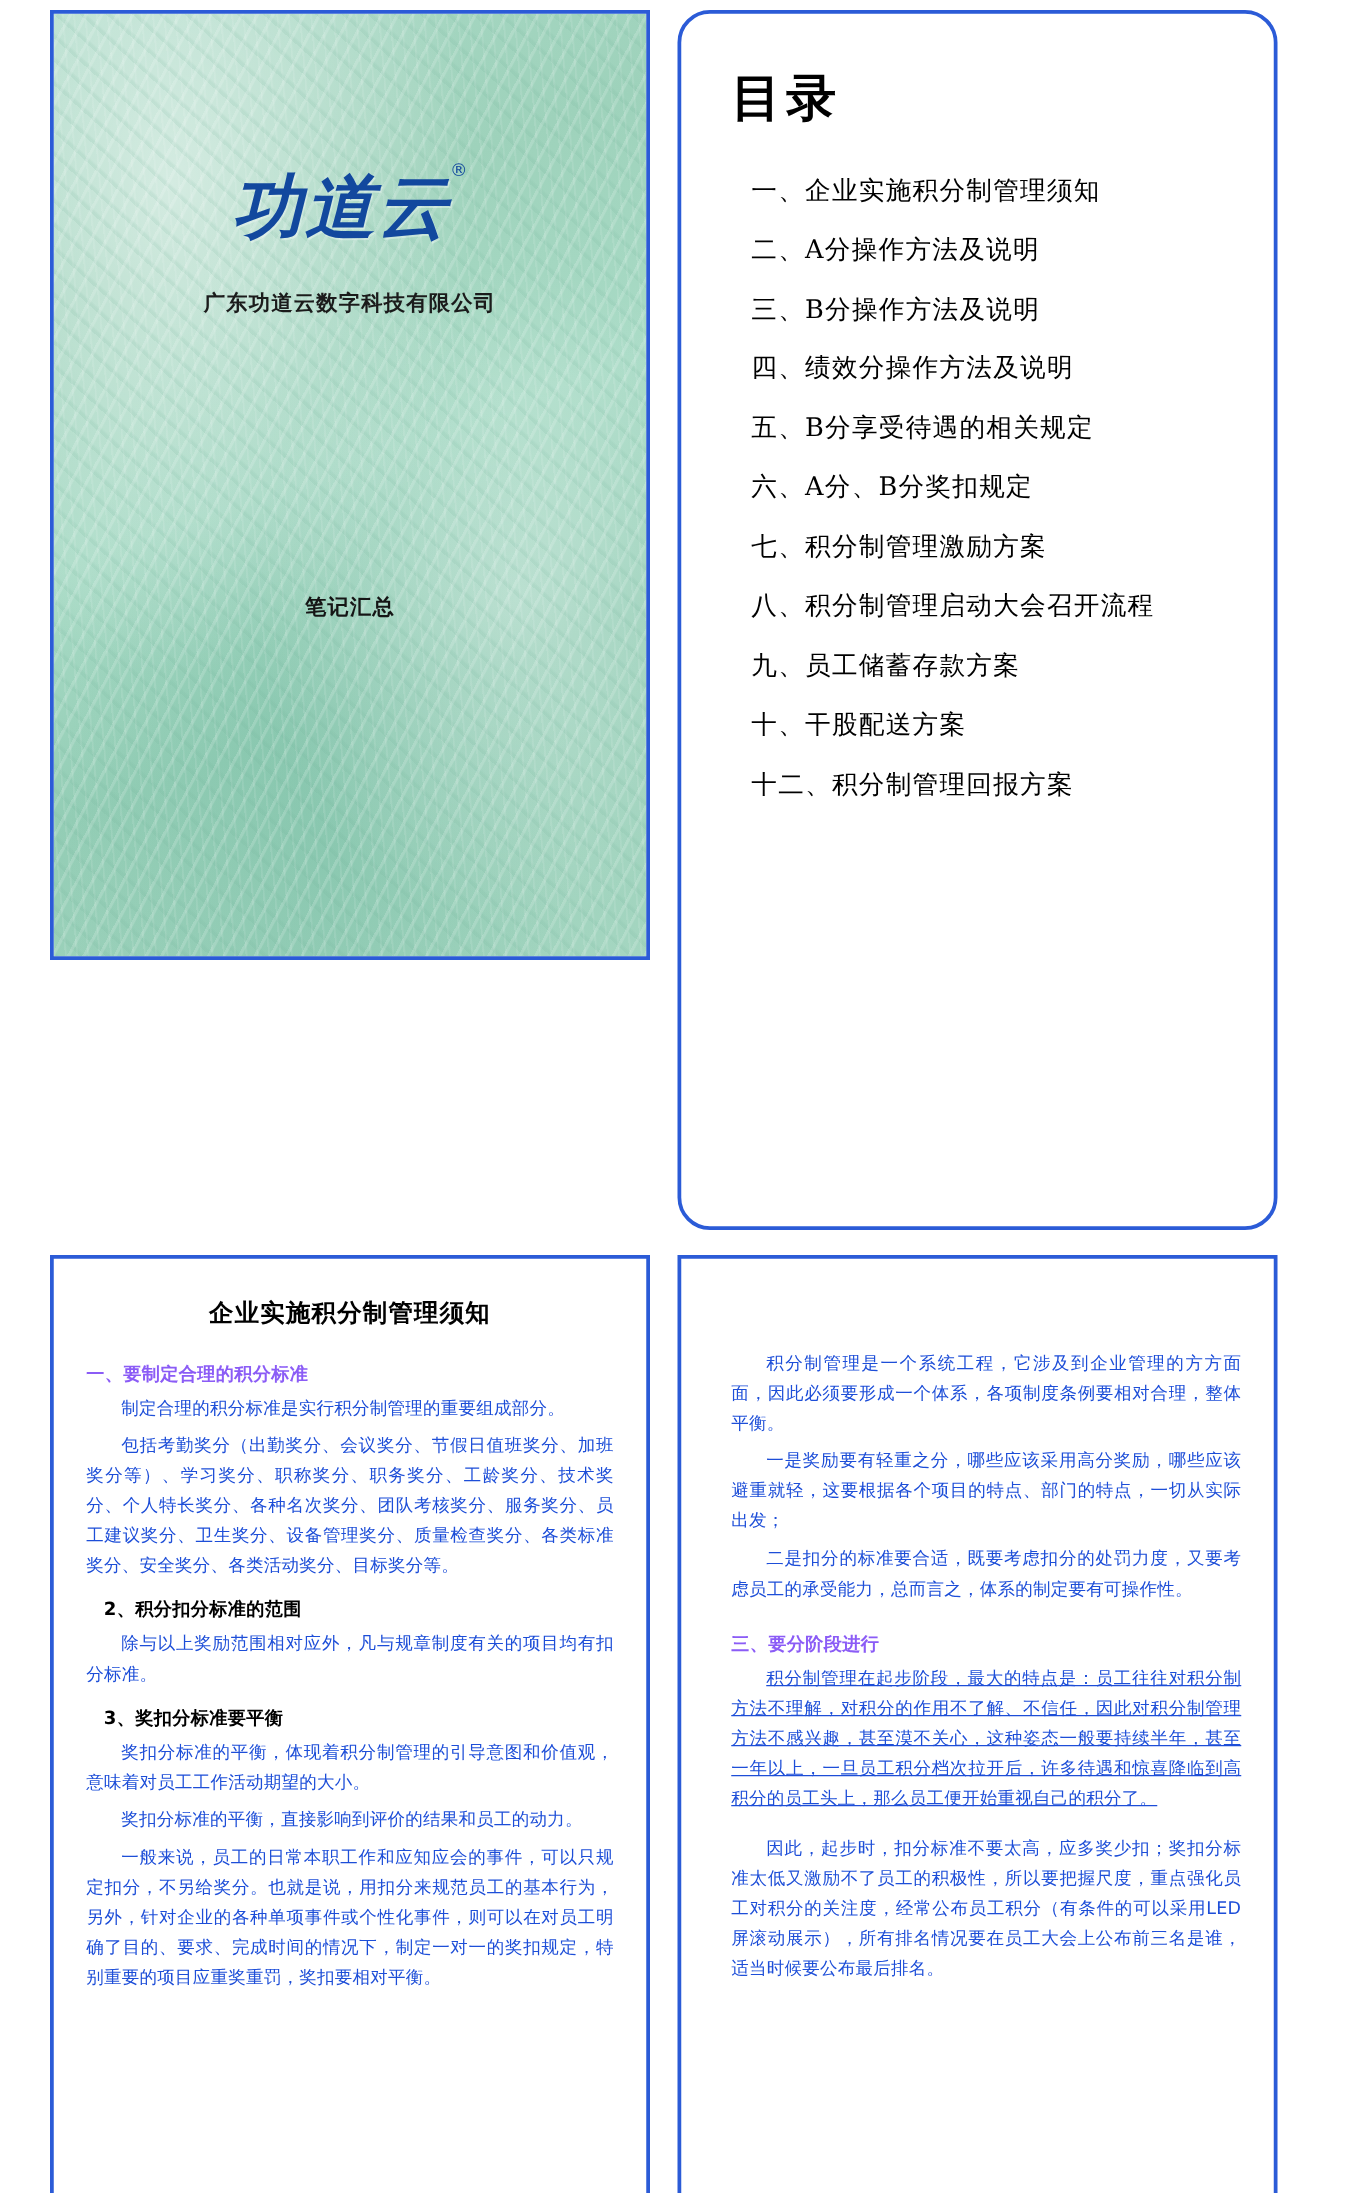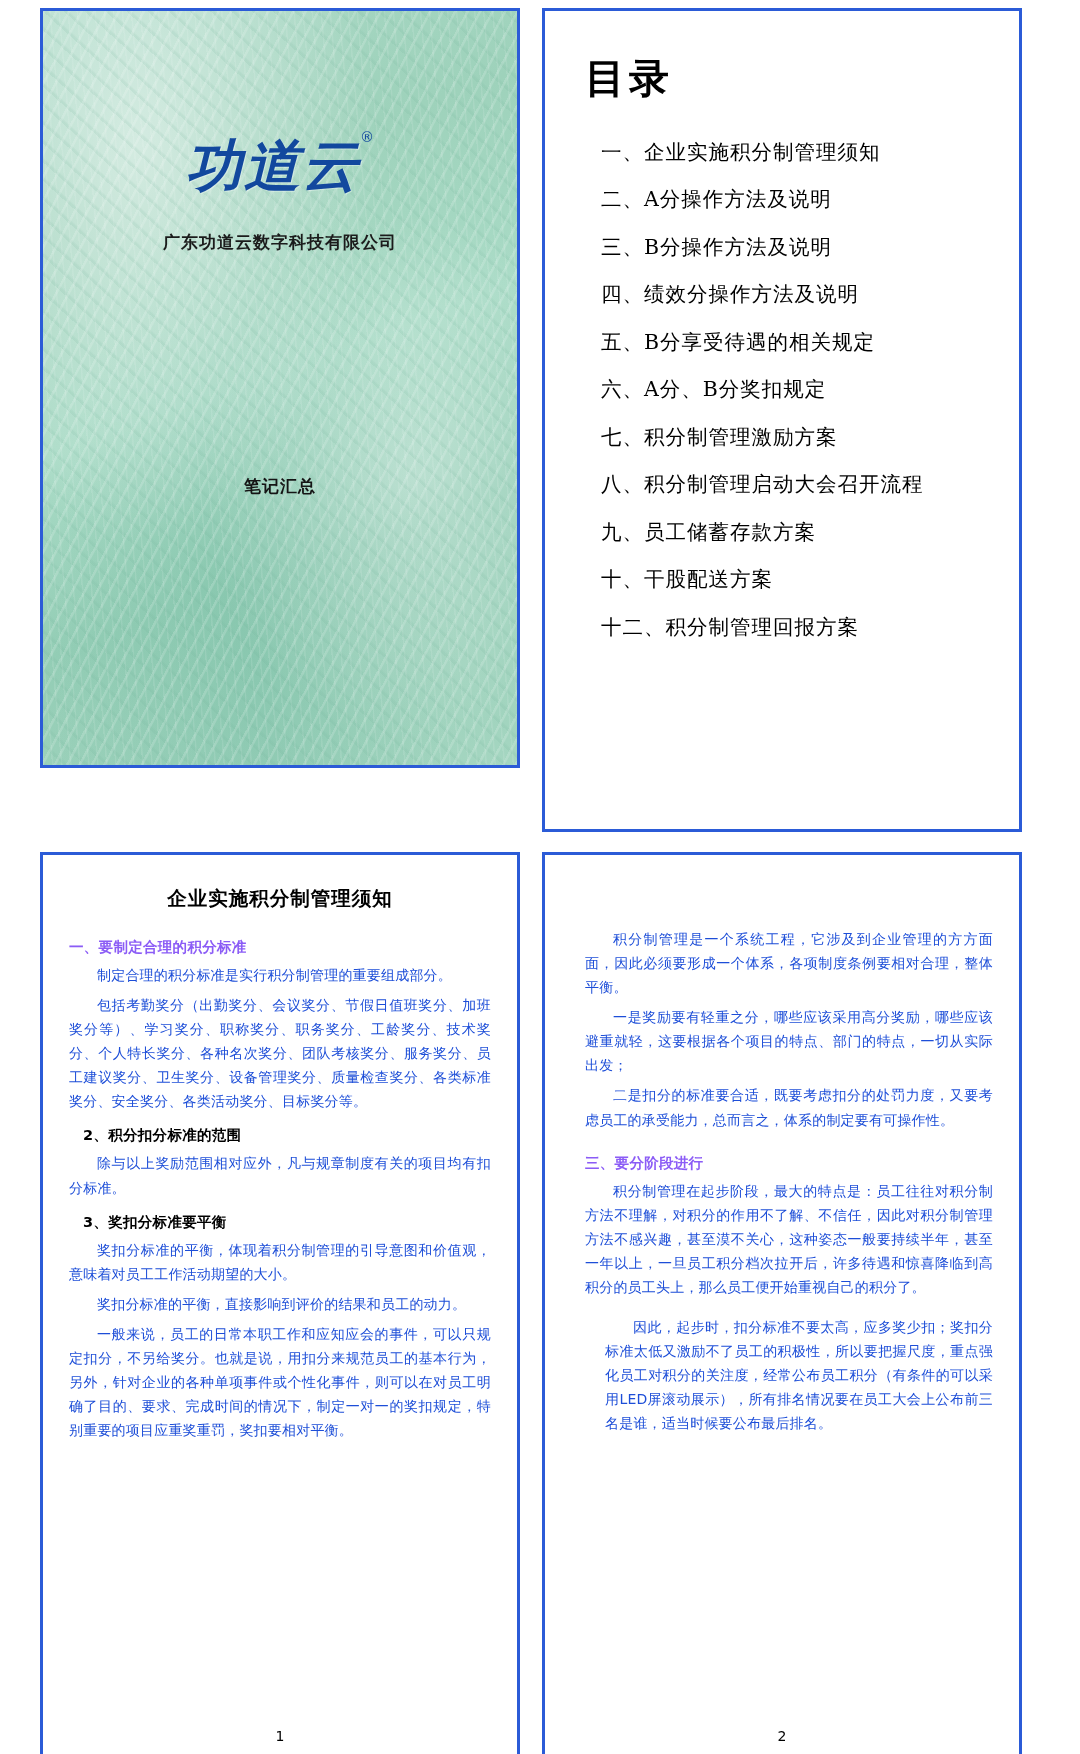--- a/index.html
+++ b/index.html
@@ -75,23 +75,24 @@
   .cover-title {
     margin-top: 215px;
     font-size: 17px;
     color: #151515;
     font-weight: 600;
     letter-spacing: 1px;
     line-height: 2.1;
   }
   
   .toc {
-    height: 824px;
+    height: 976px;
     padding: 34px 34px 20px 34px;
     font-family: "DejaVu Serif", "Liberation Serif", serif;
+    border-radius: 26px;
   }
   .toc-title {
     font-size: 40px;
     font-weight: 700;
     letter-spacing: 4px;
     color: #000;
     margin: 6px 0 22px 6px;
   }
   .toc-list { list-style: none; margin: 0; padding: 0; }
   .toc-item {
@@ -205,19 +206,19 @@
     <div class="page-num">1</div>
   </div>
 
   <div class="page textpage">
     <div class="body-col right-pad" style="margin-top:40px;">
       <p class="para">积分制管理是一个系统工程，它涉及到企业管理的方方面面，因此必须要形成一个体系，各项制度条例要相对合理，整体平衡。</p>
       <p class="para">一是奖励要有轻重之分，哪些应该采用高分奖励，哪些应该避重就轻，这要根据各个项目的特点、部门的特点，一切从实际出发；</p>
       <p class="para">二是扣分的标准要合适，既要考虑扣分的处罚力度，又要考虑员工的承受能力，总而言之，体系的制定要有可操作性。</p>
 
       <div class="h-sec" style="margin-top:22px;">三、要分阶段进行</div>
-      <p class="para" style="margin-top:0;">积分制管理在起步阶段，最大的特点是：员工往往对积分制方法不理解，对积分的作用不了解、不信任，因此对积分制管理方法不感兴趣，甚至漠不关心，这种姿态一般要持续半年，甚至一年以上，一旦员工积分档次拉开后，许多待遇和惊喜降临到高积分的员工头上，那么员工便开始重视自己的积分了。</p>
-      <p class="para" style="margin-top:16px;margin-left:20px;">因此，起步时，扣分标准不要太高，应多奖少扣；奖扣分标准太低又激励不了员工的积极性，所以要把握尺度，重点强化员工对积分的关注度，经常公布员工积分（有条件的可以采用LED屏滚动展示），所有排名情况要在员工大会上公布前三名是谁，适当时候要公布最后排名。</p>
+      <p class="para" style="margin-top:0;text-decoration:underline;">积分制管理在起步阶段，最大的特点是：员工往往对积分制方法不理解，对积分的作用不了解、不信任，因此对积分制管理方法不感兴趣，甚至漠不关心，这种姿态一般要持续半年，甚至一年以上，一旦员工积分档次拉开后，许多待遇和惊喜降临到高积分的员工头上，那么员工便开始重视自己的积分了。</p>
+      <p class="para" style="margin-top:16px;">因此，起步时，扣分标准不要太高，应多奖少扣；奖扣分标准太低又激励不了员工的积极性，所以要把握尺度，重点强化员工对积分的关注度，经常公布员工积分（有条件的可以采用LED屏滚动展示），所有排名情况要在员工大会上公布前三名是谁，适当时候要公布最后排名。</p>
     </div>
     <div class="page-num">2</div>
   </div>
 
 </div>
 
 </body></html>

